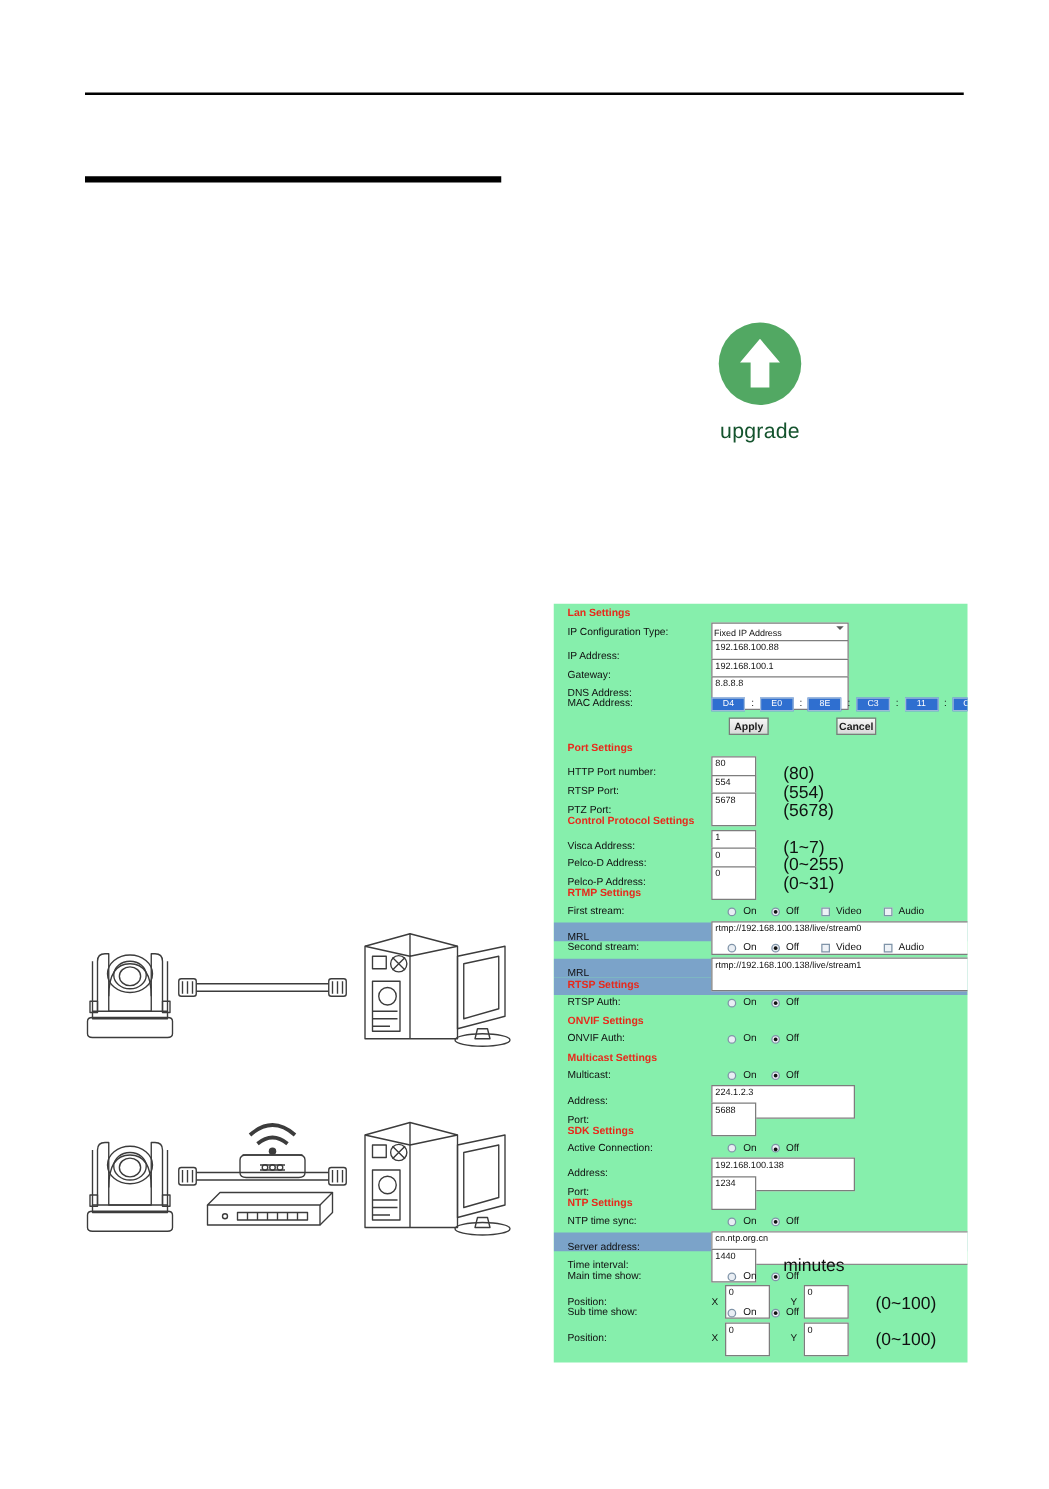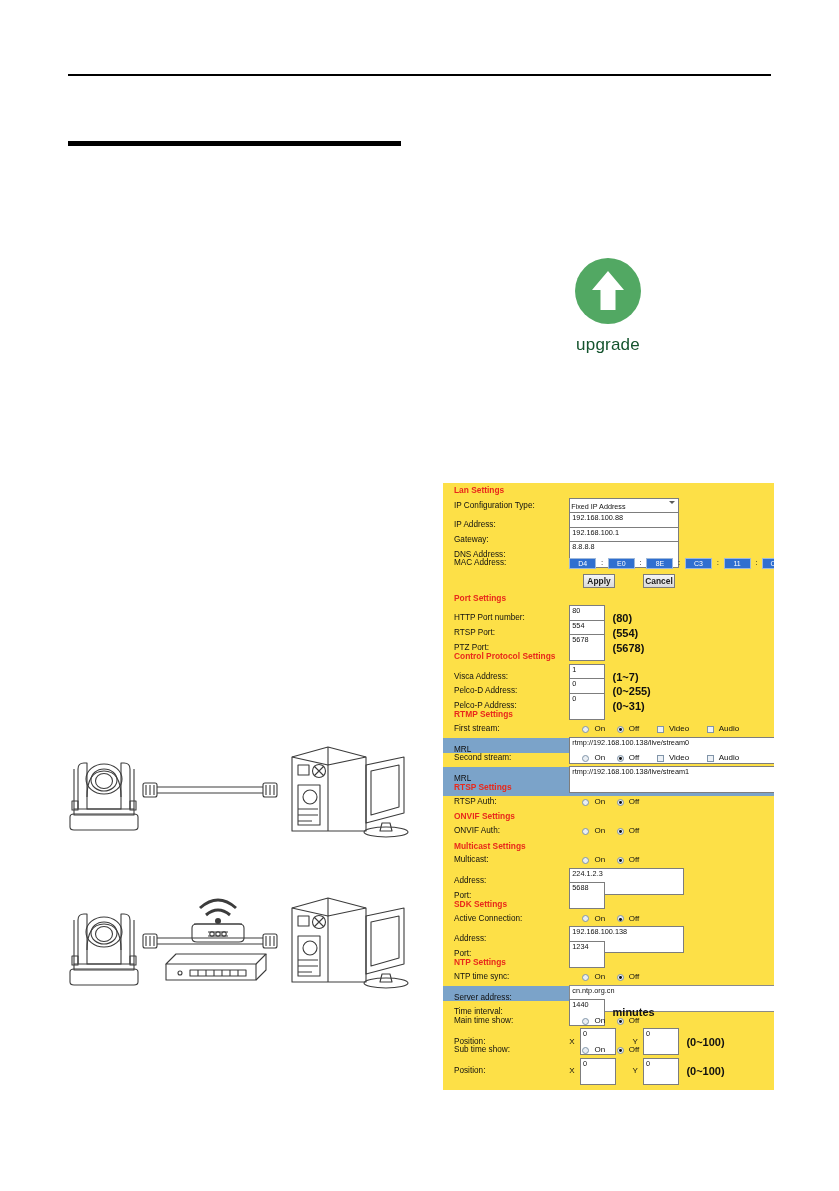--- a/index.html
+++ b/index.html
@@ -66,21 +66,21 @@
   .diagram-switch { top: 868px; }
   .diagram svg { display: block; }
 
   
   .panel {
     position: absolute;
     left: 443px;
     top: 483px;
     width: 331px;
     height: 607px;
-    background: #fde047;
+    background: #86efac;
     font-size: 8.2px;
     color: #101010;
     overflow: hidden;
   }
   .band {
     position: absolute;
     left: 0;
     width: 331px;
     background: #7ba3c9;
   }
@@ -125,23 +125,22 @@
   .tb.w-port  { width: 36px; }
   .tb.w-num   { width: 36px; }
   .tb.w-xy    { width: 36px; }
   .tb.w-addr  { width: 115px; }
   .tb.w-mrl   { width: 217px; }
   .tb.w-srv   { width: 217px; border-color: #8a8a8a; }
 
   .hint {
     display: inline-block;
     vertical-align: middle;
-    font-size: 11px;
-    margin-left: 5px;
-    font-weight: bold;
+    font-size: 14px;
+    margin-left: 19px;
   }
 
   select.sel {
     vertical-align: middle;
     width: 110px;
     height: 17px;
     font-size: 7.2px;
     font-family: "Liberation Sans", sans-serif;
     background: #fff;
     border: 1px solid #7d7d7d;
@@ -190,21 +189,21 @@
     text-align: center;
     font-size: 8.4px;
     font-weight: bold;
     color: #1b1b1b;
     background: linear-gradient(#f6f6f6, #d9d9d9);
     border: 1px solid #7b7b7b;
     box-sizing: border-box;
     font-family: "Liberation Sans", sans-serif;
   }
   .btn-apply  { left: 140px; }
-  .btn-cancel { left: 200px; }
+  .btn-cancel { left: 226px; }
 
   
   .opts { display: inline-block; vertical-align: middle; margin-left: 13px; }
   .radio {
     display: inline-block;
     width: 7px; height: 7px;
     border-radius: 50%;
     background: #e9eef4;
     border: 1px solid #8094a8;
     vertical-align: middle;

